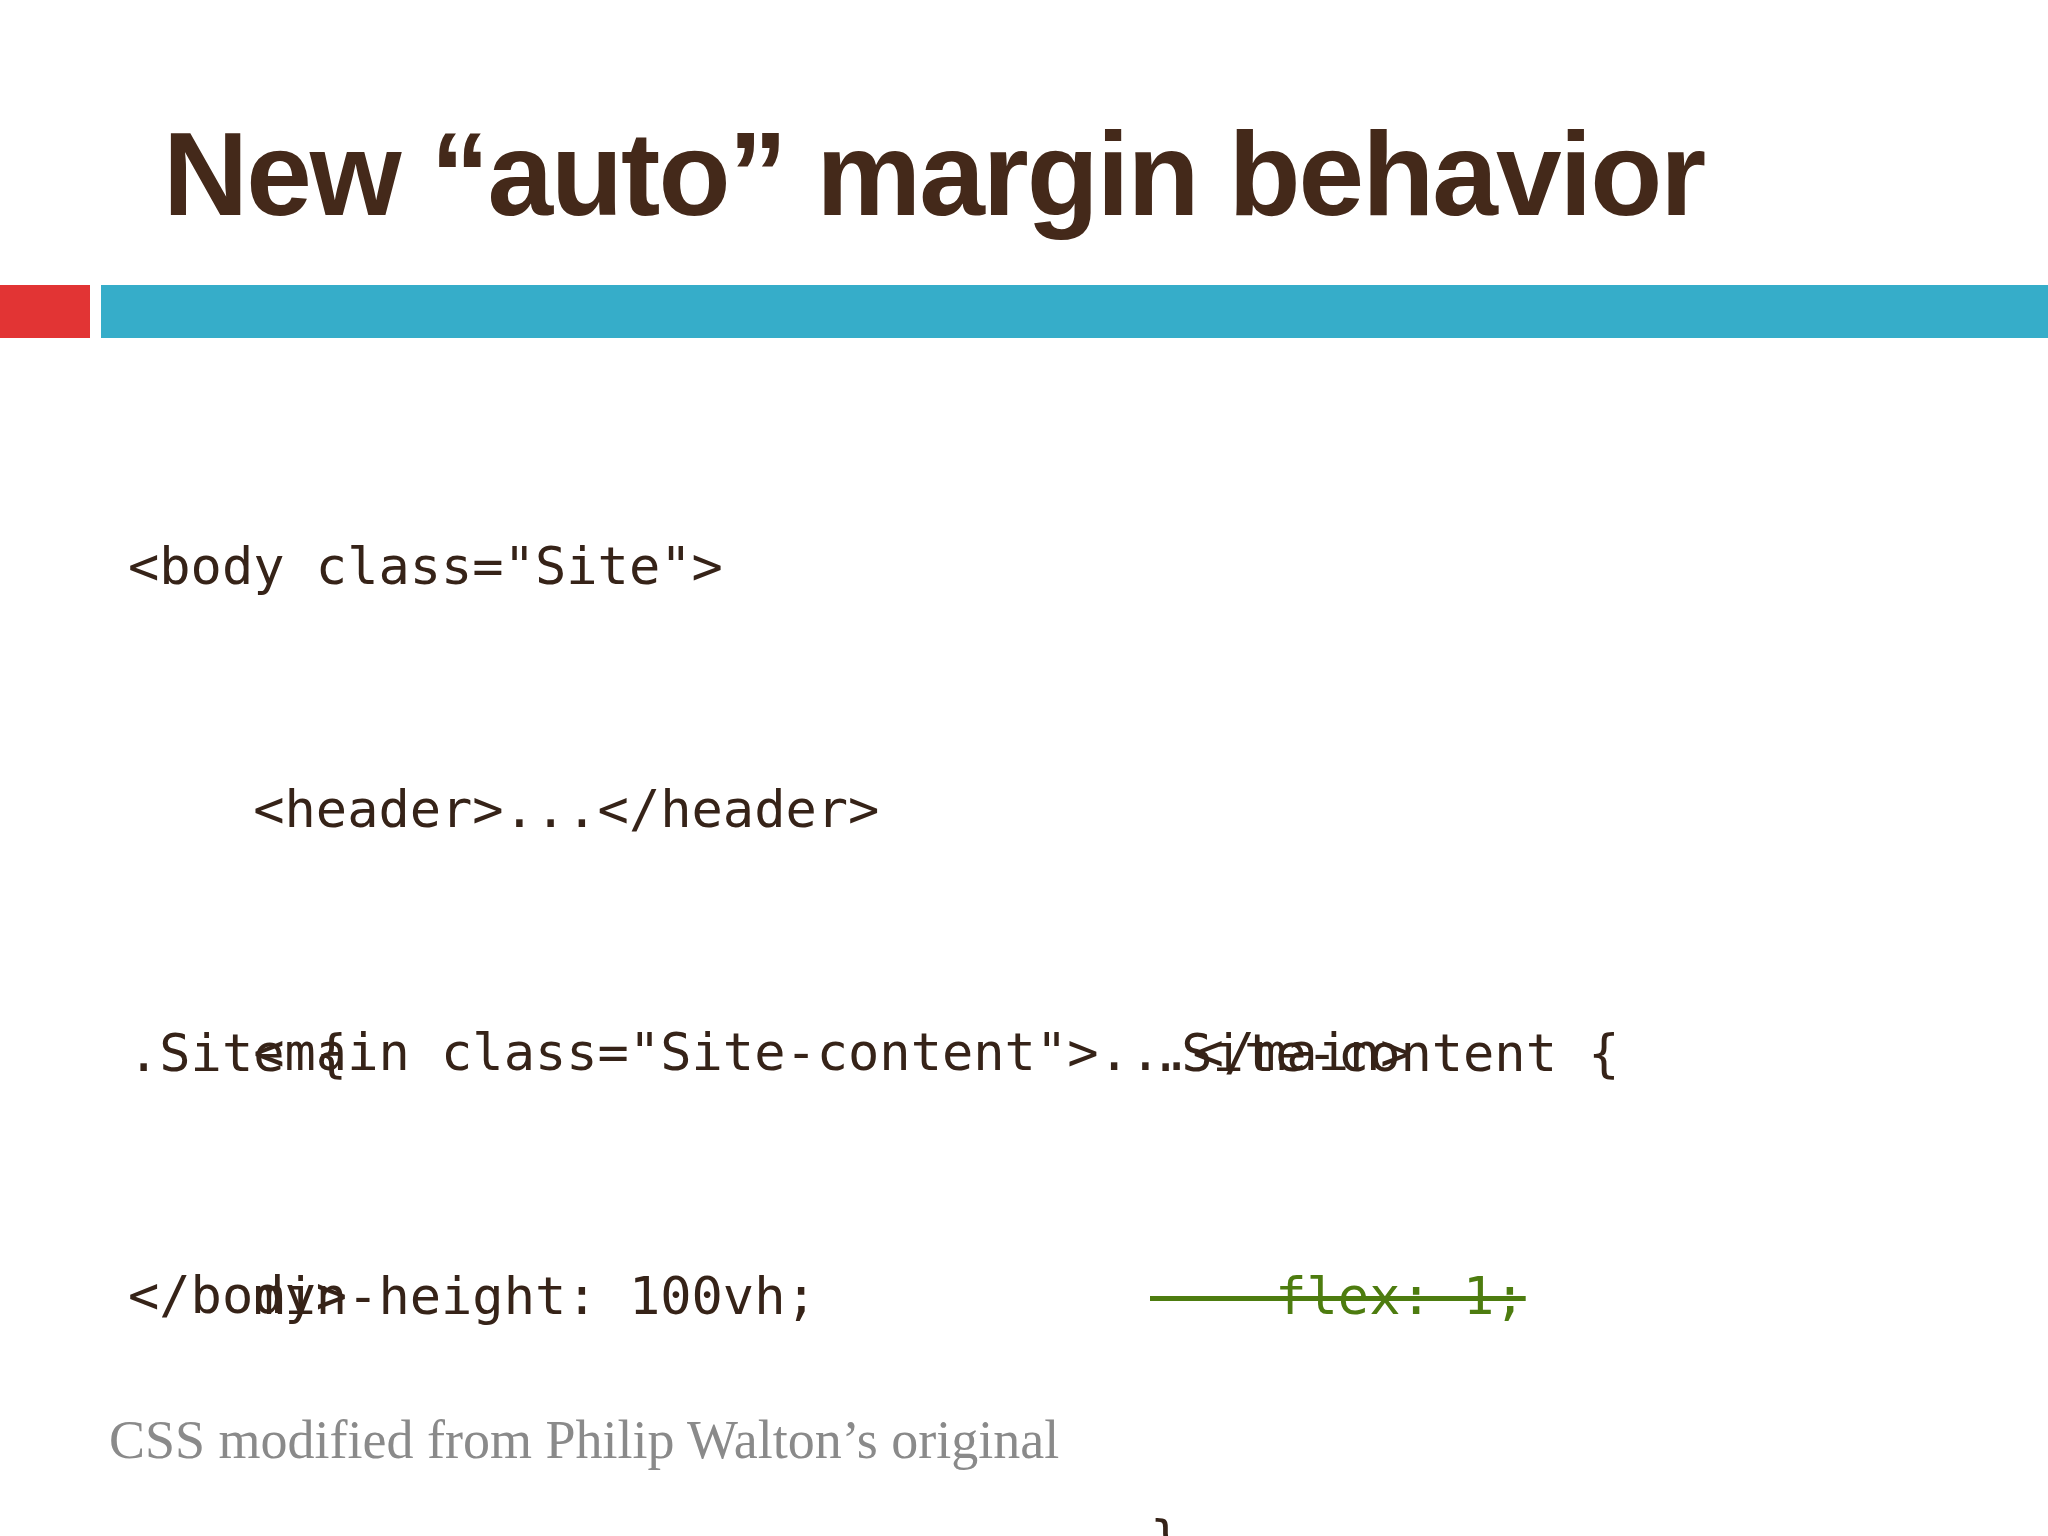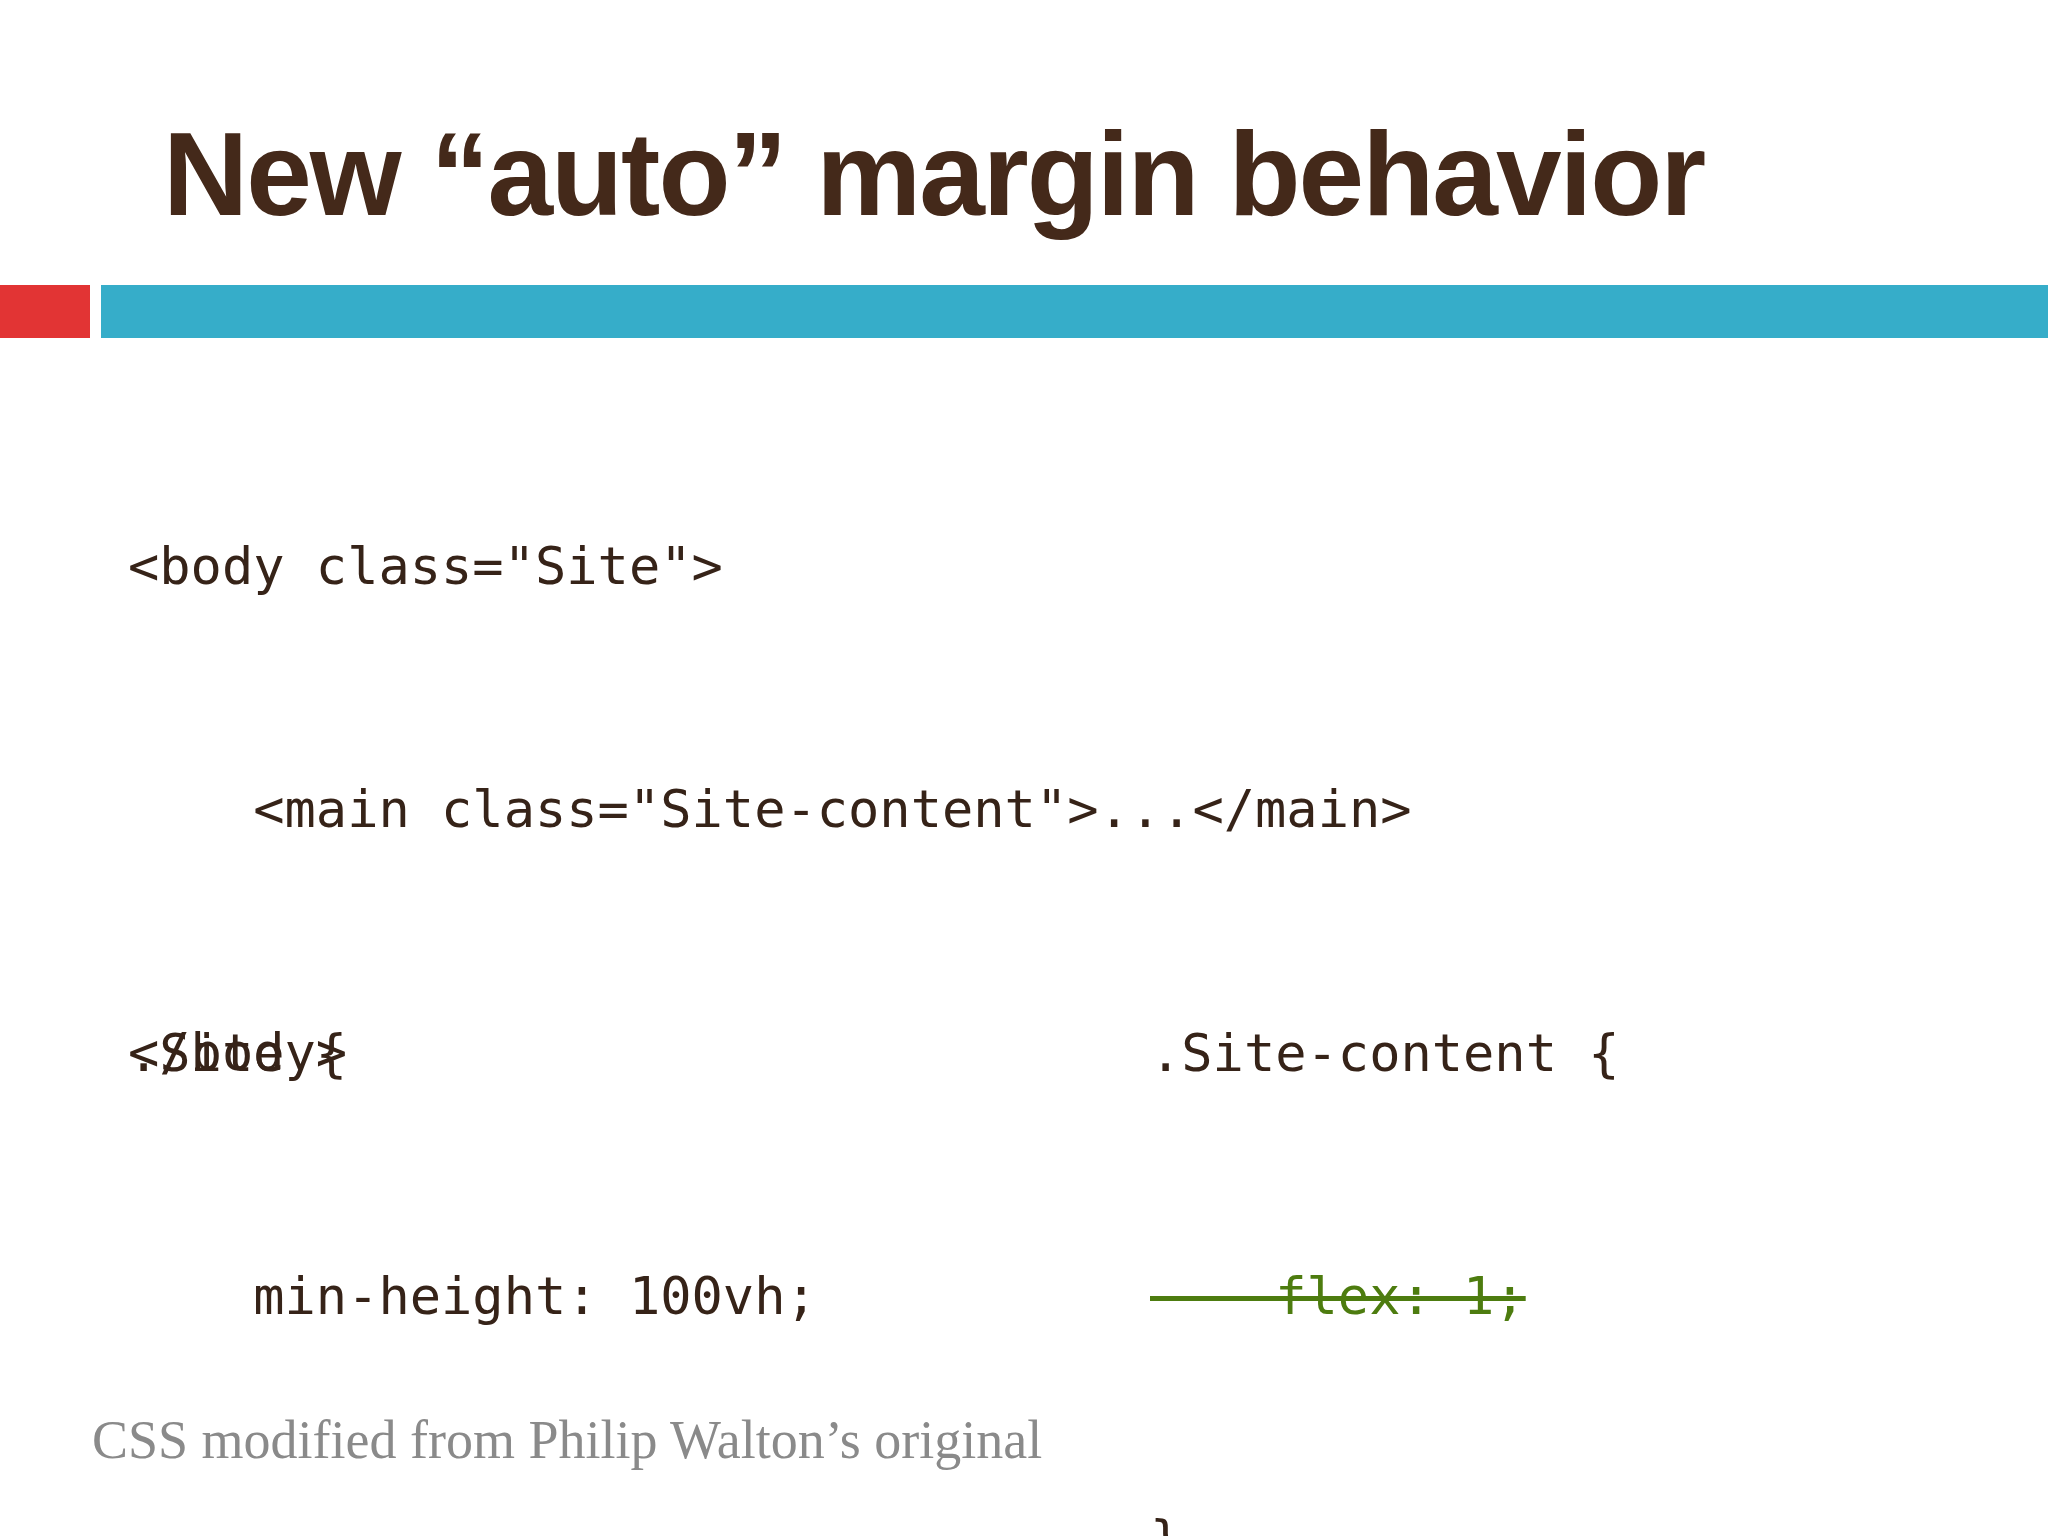--- a/index.html
+++ b/index.html
@@ -61,41 +61,42 @@
   .code-css-left { left: 128px; top: 851px; }
   .code-css-right { left: 1150px; top: 851px; }
   .code-line { white-space: pre; }
   .red { color: #4d7c0f; }
   .strike {
     text-decoration: line-through;
     text-decoration-thickness: 5px;
   }
   .attribution {
     position: absolute;
-    left: 92px;
+    left: 109px;
     top: 1413px;
     font-family: "Liberation Serif", "DejaVu Serif", serif;
     font-size: 54px;
     line-height: 1;
     color: #8a8a8a;
     white-space: nowrap;
   }
 </style>
 </head>
 <body>
 
 <div class="slide">
 
   <h1 class="title">New “auto” margin behavior</h1>
 
   <div class="bar-red"></div>
   <div class="bar-teal"></div>
 
   <div class="code code-html">
     <div class="code-line">&lt;body class="Site"&gt;</div>
+    <div class="code-line">    &lt;header&gt;...&lt;/header&gt;</div>
     <div class="code-line">    &lt;main class="Site-content"&gt;...&lt;/main&gt;</div>
     <div class="code-line">&lt;/body&gt;</div>
   </div>
 
   <div class="code code-css-left">
     <div class="code-line">.Site {</div>
     <div class="code-line">    min-height: 100vh;</div>
     
     
   </div>

